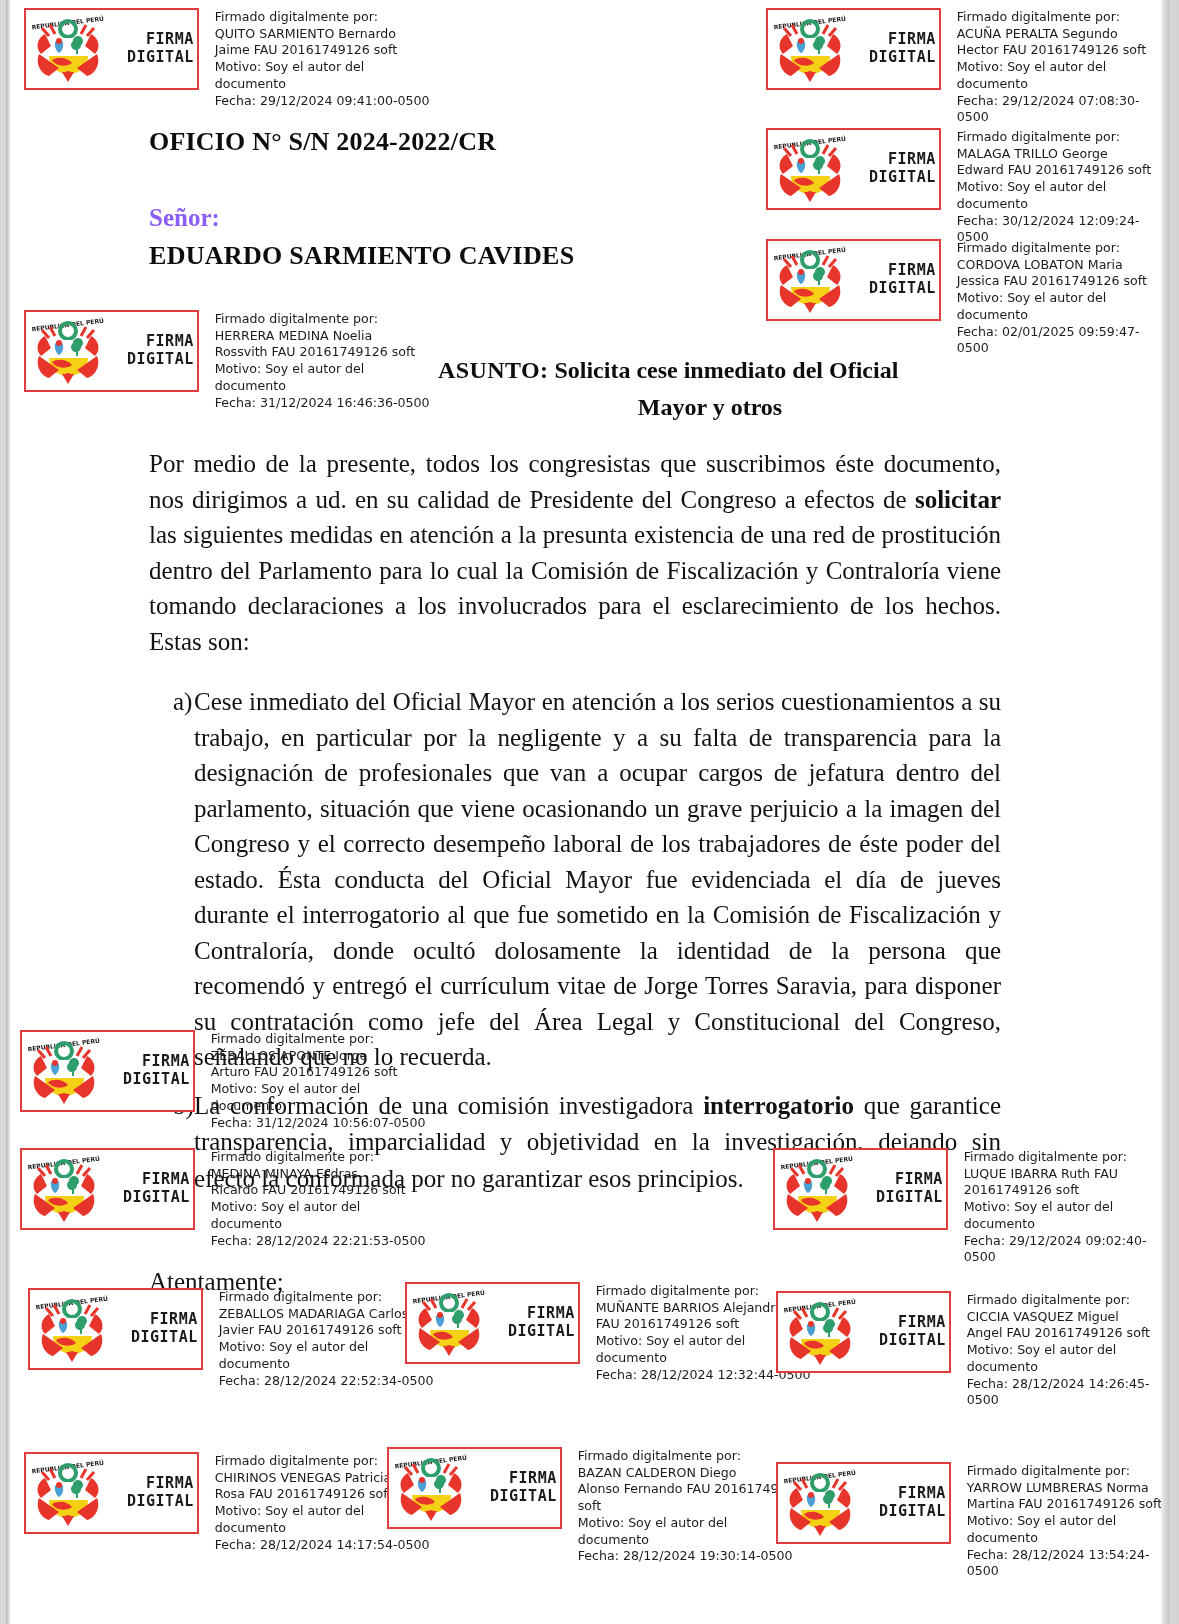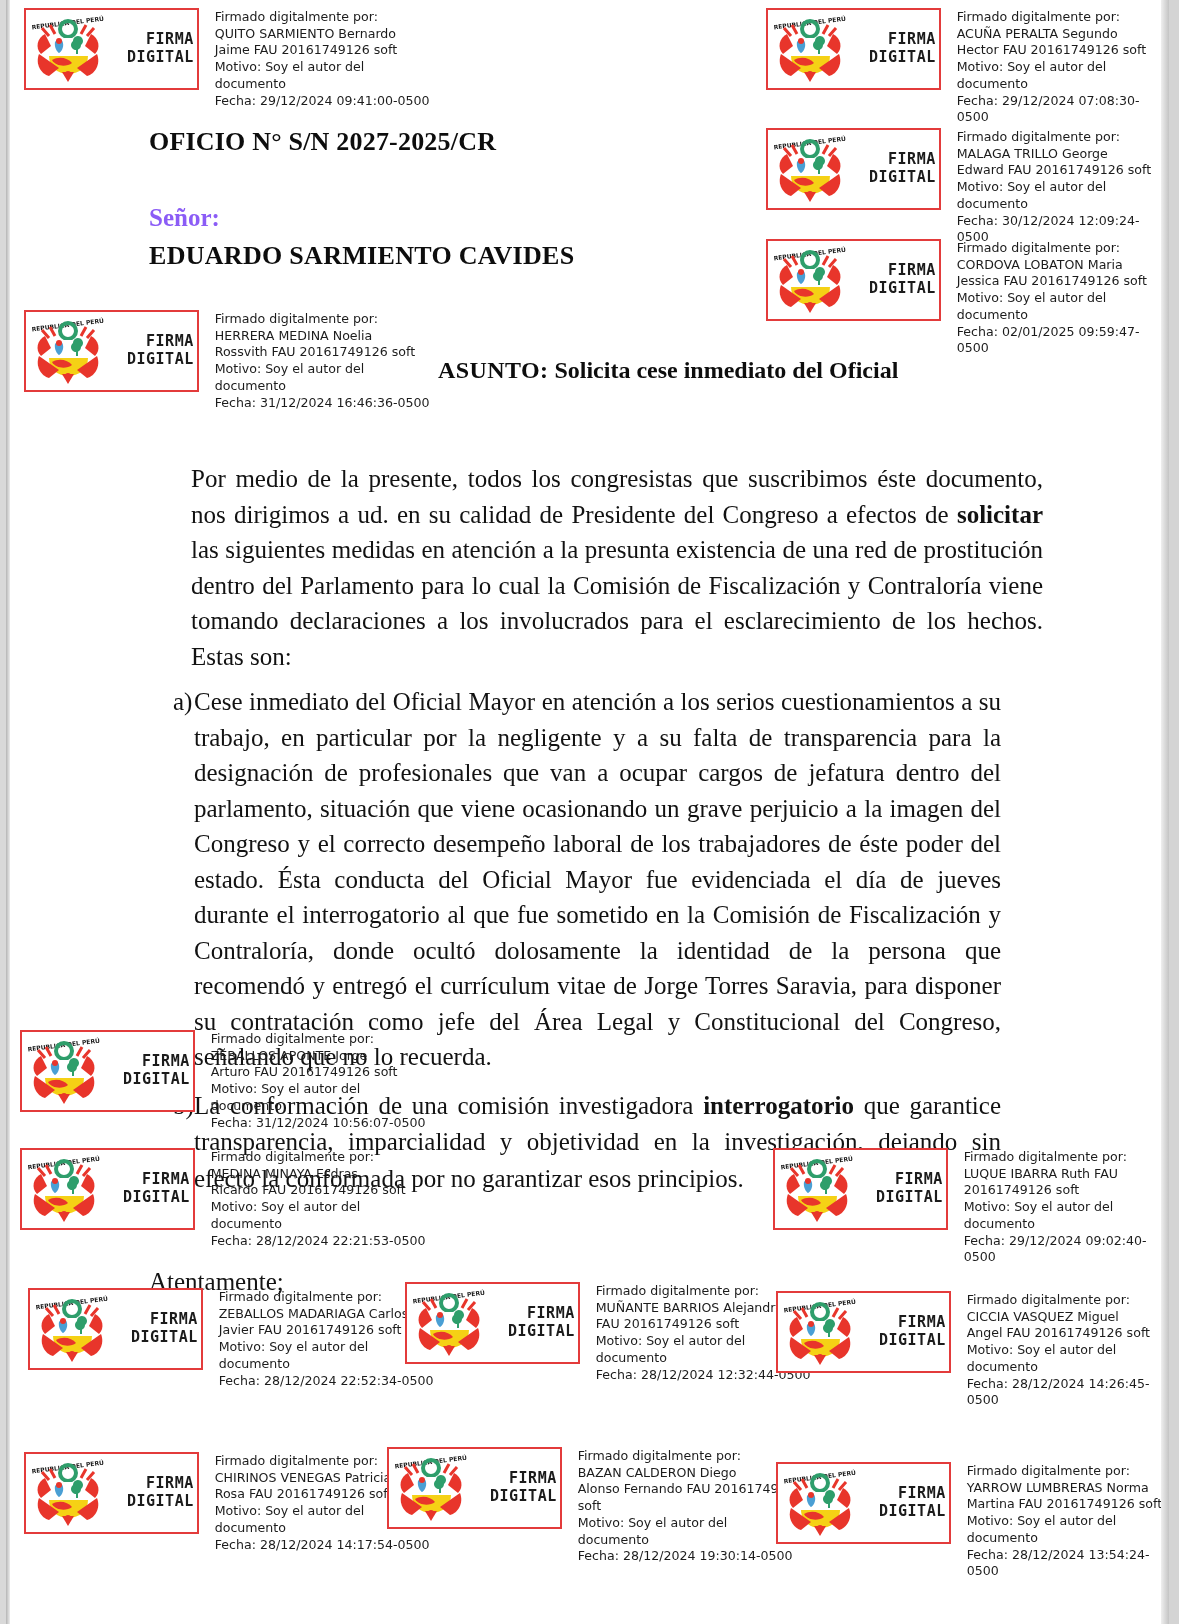--- a/index.html
+++ b/index.html
@@ -44,23 +44,23 @@
   }
   .asunto{
     position:absolute;left:432px;top:352px;width:544px;
     font-size:24px;font-weight:bold;color:#0d0d0d;
     text-align:justify;line-height:1.55;
   }
   .asunto .lbl{letter-spacing:.4px;}
   .asunto-line2{text-align:center;}
 
   .body-par{
-    position:absolute;left:143px;top:461px;width:852px;
+    position:absolute;left:143px;top:446px;width:852px;
     font-size:25px;color:#121212;
-    text-align:justify;line-height:1.42;margin-left:42px;
+    text-align:justify;line-height:1.42;
   }
   .body-par b{font-weight:bold;}
 
   .list{
     position:absolute;left:143px;top:684px;width:852px;
     font-size:25px;color:#121212;line-height:1.42;
   }
   .li{display:flex;align-items:flex-start;}
   .li .mark{width:45px;flex:0 0 45px;text-align:left;padding-left:24px;box-sizing:border-box;}
   .li .txt{flex:1;text-align:justify;}
@@ -100,28 +100,29 @@
     padding-top:1px;
   }
 </style>
 </head>
 <body>
 
 <div class="page">
 
   <div class="doc">
 
-    <div class="oficio">OFICIO N° S/N 2027-2025/CR</div>
+    <div class="oficio">OFICIO N° S/N 2024-2022/CR</div>
 
     <div class="senor">Señor:</div>
     <div class="addressee">EDUARDO SARMIENTO CAVIDES</div>
 
     <div class="asunto">
       <span class="lbl">ASUNTO:</span>
       <span>Solicita cese inmediato del Oficial</span>
+      <div class="asunto-line2">Mayor y otros</div>
     </div>
 
     <div class="body-par">
       <span>Por medio de la presente, todos los congresistas que suscribimos éste documento, nos dirigimos a ud. en su calidad de Presidente del Congreso a efectos de </span><b>solicitar</b><span> las siguientes medidas en atención a la presunta existencia de una red de prostitución dentro del Parlamento para lo cual la Comisión de Fiscalización y Contraloría viene tomando declaraciones a los involucrados para el esclarecimiento de los hechos. Estas son:</span>
     </div>
 
     <div class="list">
       <div class="li">
         <span class="mark">a)</span>
         <span class="txt">Cese inmediato del Oficial Mayor en atención a los serios cuestionamientos a su trabajo, en particular por la negligente y a su falta de transparencia para la designación de profesionales que van a ocupar cargos de jefatura dentro del parlamento, situación que viene ocasionando un grave perjuicio a la imagen del Congreso y el correcto desempeño laboral de los trabajadores de éste poder del estado. Ésta conducta del Oficial Mayor fue evidenciada el día de jueves durante el interrogatorio al que fue sometido en la Comisión de Fiscalización y Contraloría, donde ocultó dolosamente la identidad de la persona que recomendó y entregó el currículum vitae de Jorge Torres Saravia, para disponer su contratación como jefe del Área Legal y Constitucional del Congreso, señalando que no lo recuerda.</span>

